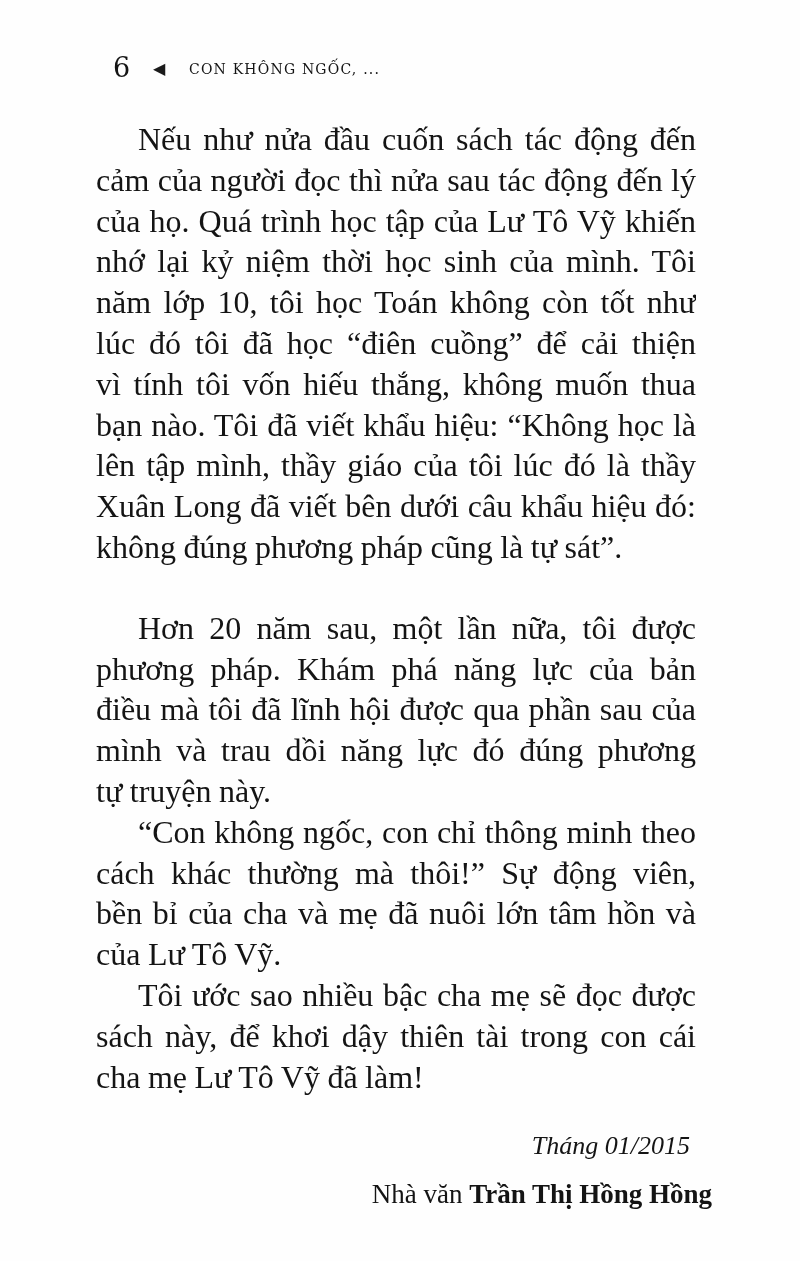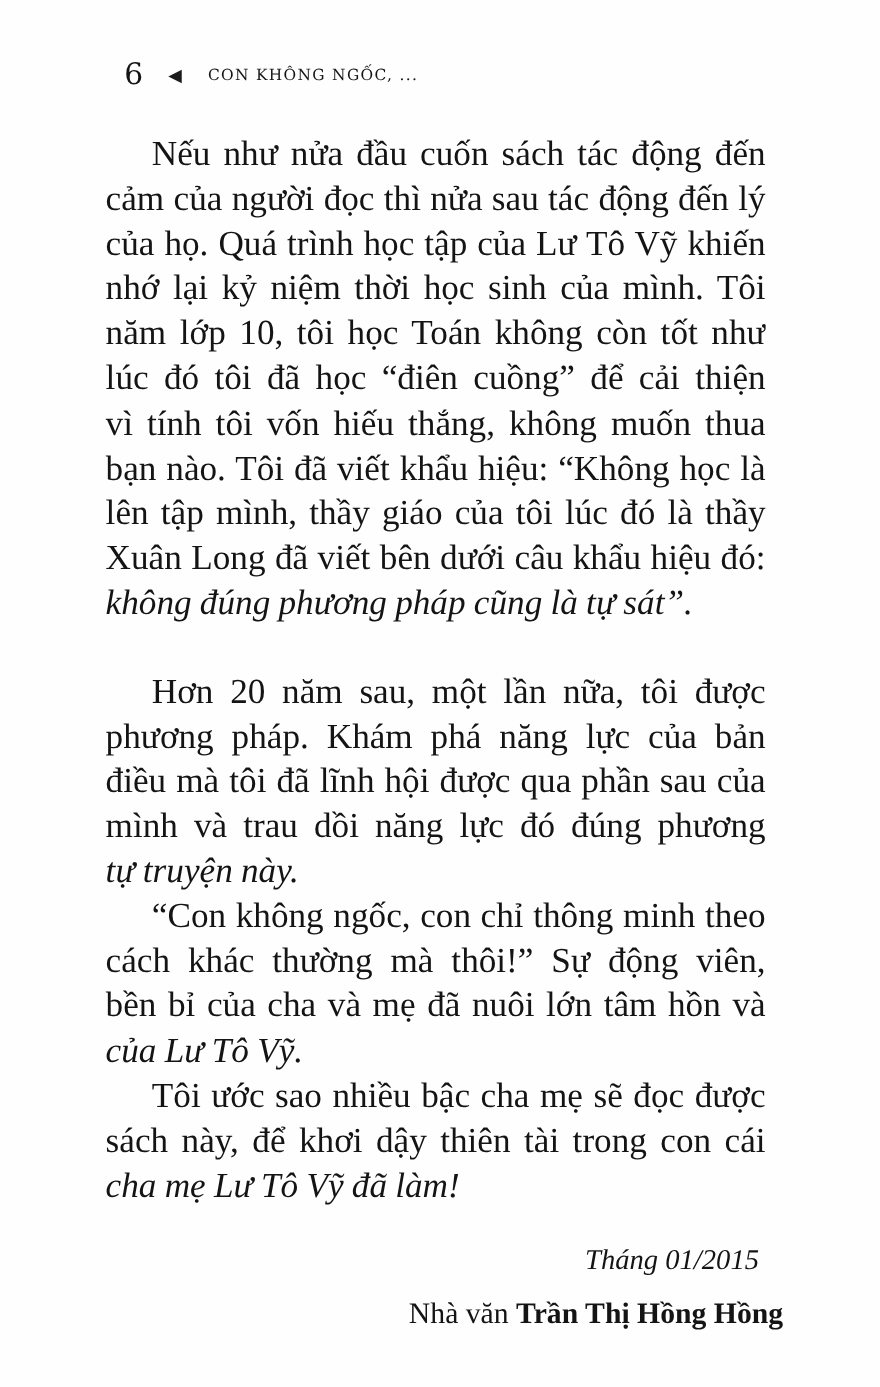--- a/index.html
+++ b/index.html
@@ -44,21 +44,20 @@
   }
   .para{margin:0;}
   .line{
     height:40.8px;line-height:40.8px;
     overflow:hidden;
     text-align:justify;
     text-align-last:justify;
   }
   .line.para-end{
     text-align-last:left;
-    font-style:italic;
   }
   
   .signature{
     position:absolute;left:112px;top:1122px;width:600px;
     text-align:right;
   }
   .sig-date{
     font-style:italic;
     font-size:26px;line-height:48px;
     padding-right:22px;

